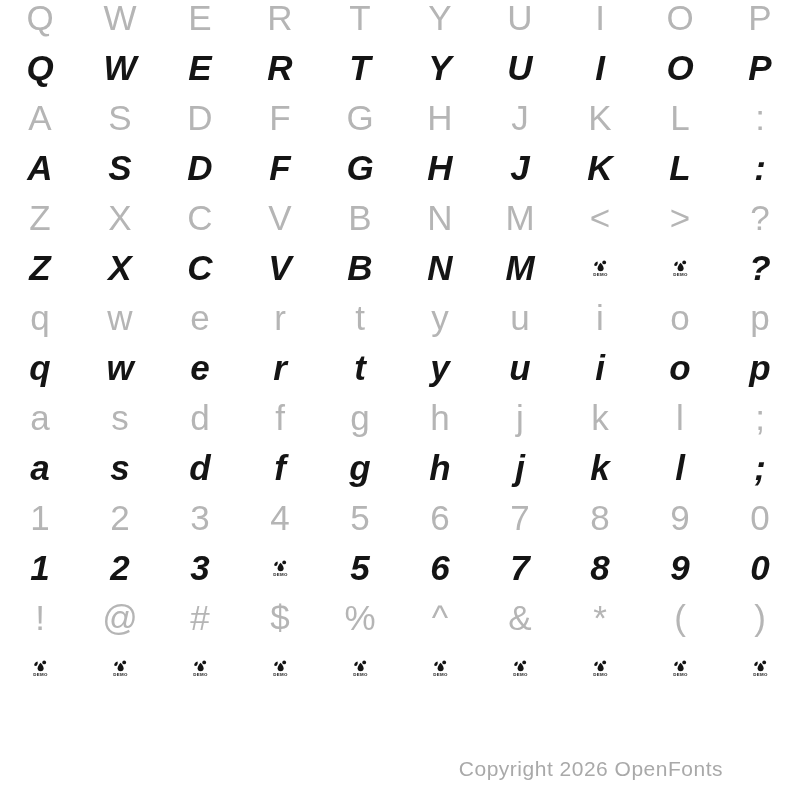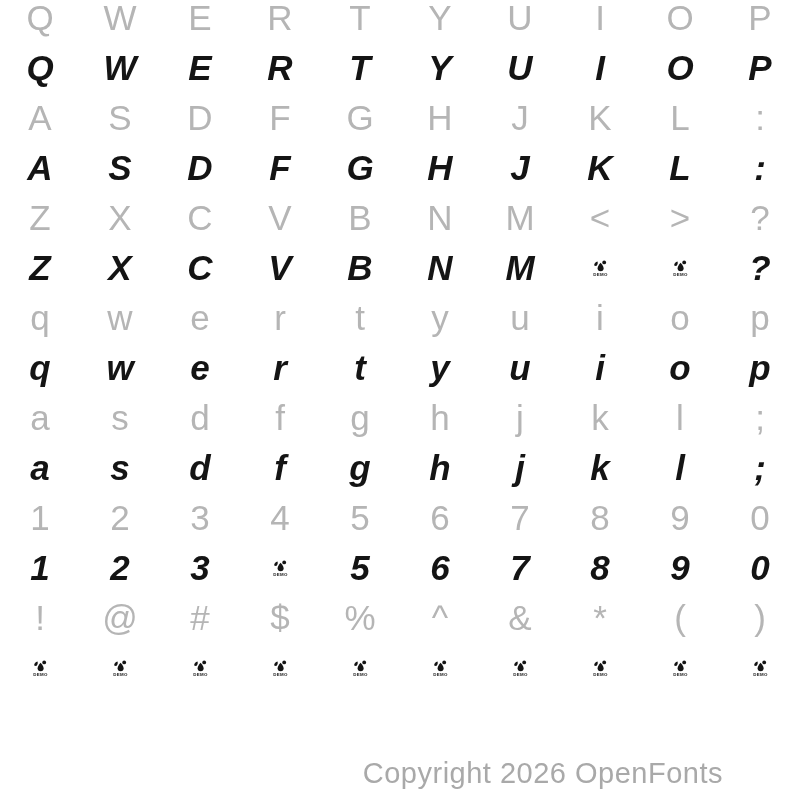--- a/index.html
+++ b/index.html
@@ -46,21 +46,21 @@
   }
   .demo-glyph {
     display: block;
     width: 17px;
     height: 19px;
   }
   .footer-copyright {
     position: absolute;
     top: 757px;
     right: 77px;
-    font-size: 29px;
+    font-size: 21px;
     font-weight: 400;
     color: var(--copyright-color, #a9a9a9);
     letter-spacing: 0.5px;
   }
 </style>
 </head>
 <body style="--ghost-color: #b5b5b5; --solid-color: #141414; --copyright-color: #a9a9a9;">
 
 <div class="specimen">
     <div class="glyph-row ghost">

